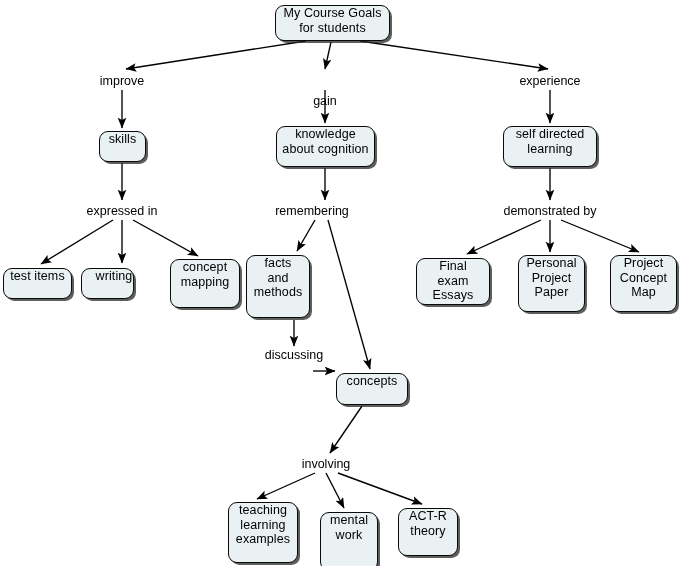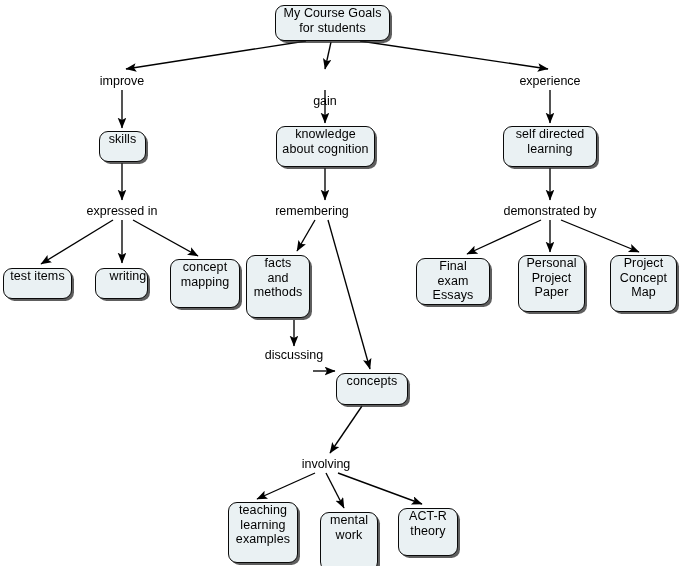--- a/index.html
+++ b/index.html
@@ -123,21 +123,21 @@
 
   <div class="node" style="left:503px; top:126px; width:94px; height:41px;">
     <span>self directed
 learning</span>
   </div>
 
   <div class="node" style="left:3px; top:268px; width:69px; height:31px;">
     <span>test items</span>
   </div>
 
-  <div class="node" style="left:95px; top:268px; width:53px; height:31px;padding-left:13px;">
+  <div class="node" style="left:81px; top:268px; width:53px; height:31px;padding-left:13px;">
     <span>writing</span>
   </div>
 
   <div class="node" style="left:170px; top:259px; width:70px; height:49px;">
     <span>concept
 mapping</span>
   </div>
 
   <div class="node" style="left:246px; top:255px; width:64px; height:63px;">
     <span>facts

